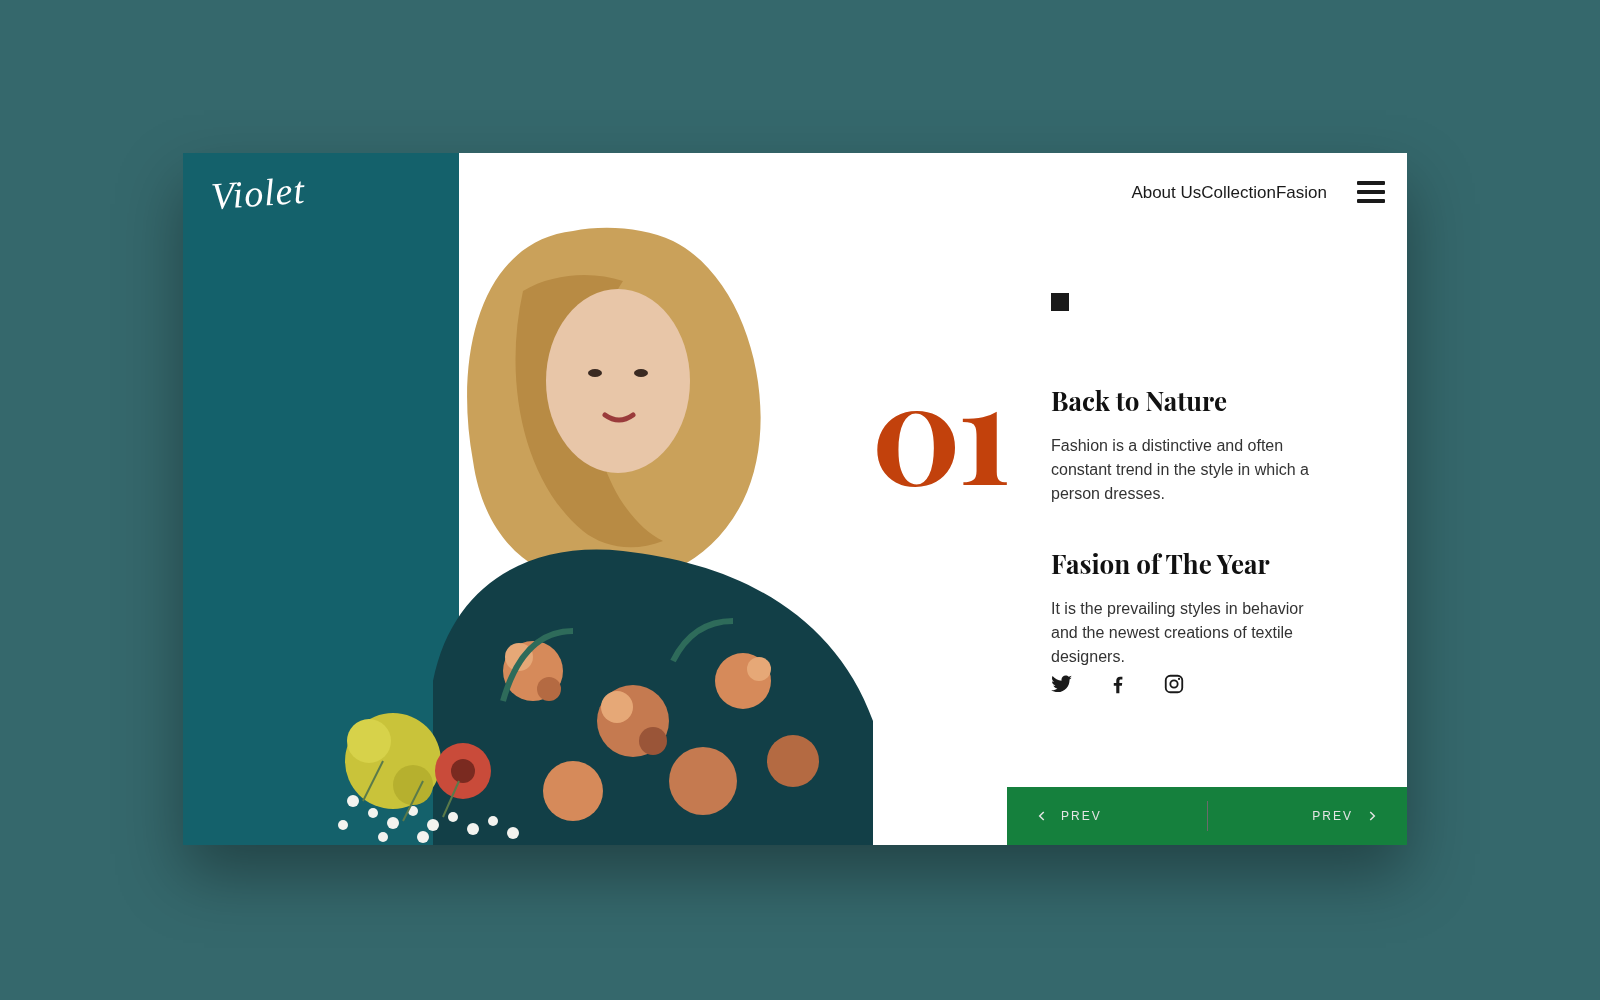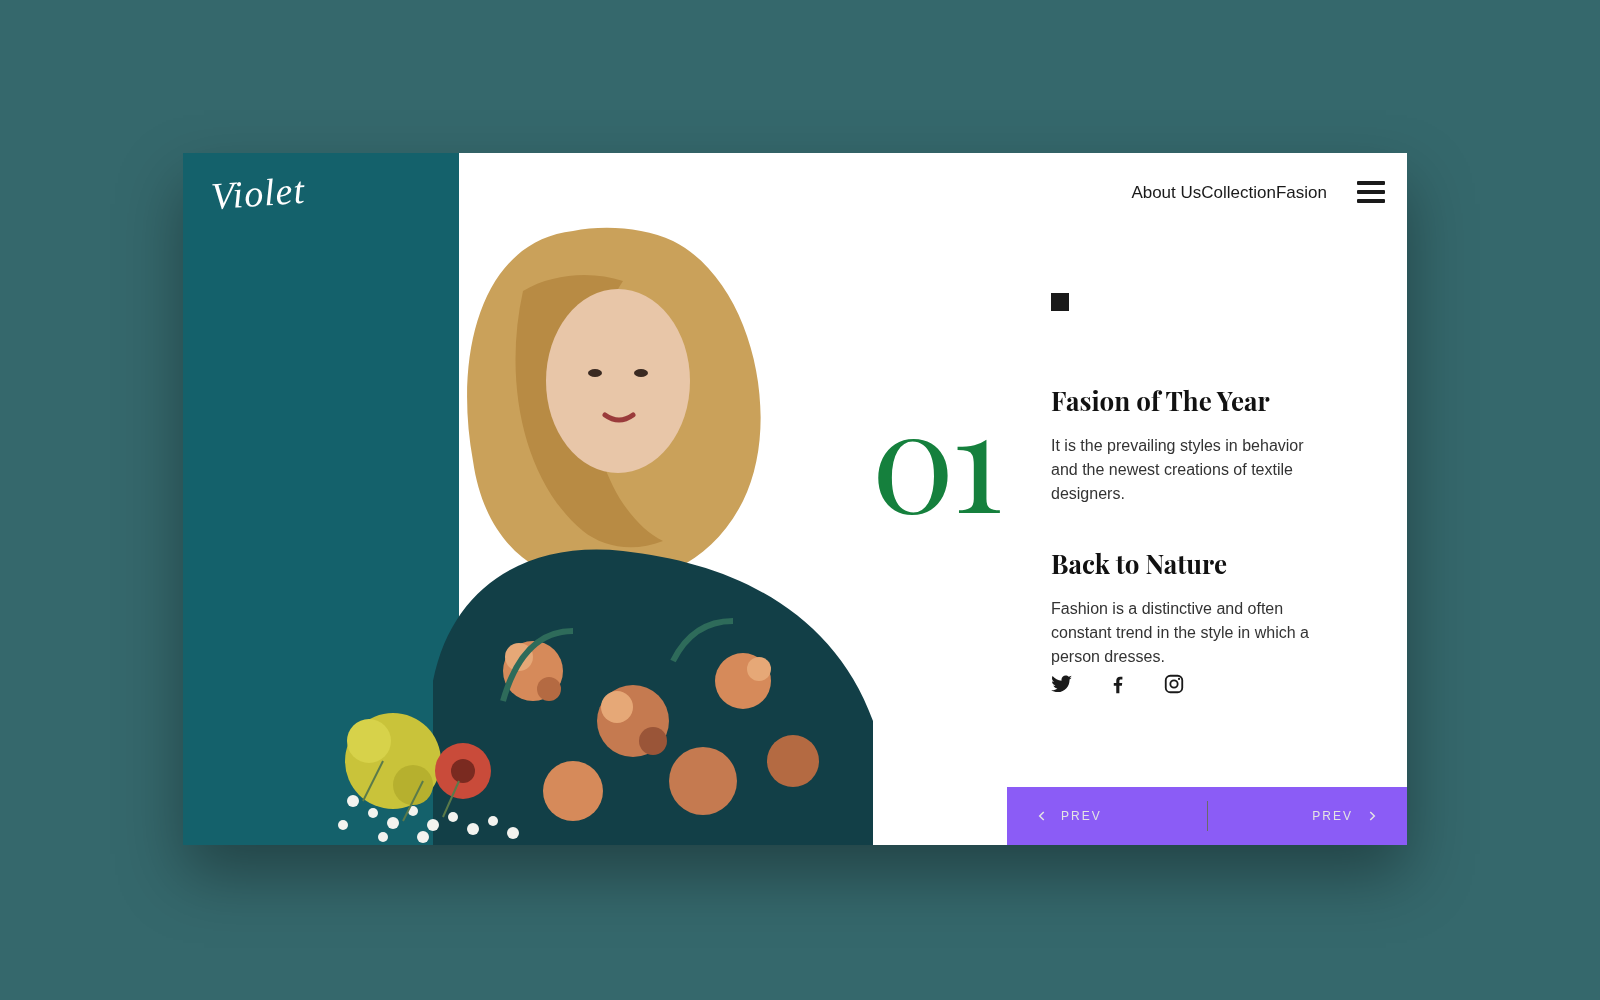--- a/index.html
+++ b/index.html
@@ -86,26 +86,26 @@
   }
   .square-marker {
     width: 18px;
     height: 18px;
     background: #1a1a1a;
     margin-bottom: 72px;
   }
   .big-number {
     position: absolute;
     left: 688px;
-    top: 232px;
+    top: 204px;
     font-family: "Didot", "Bodoni MT", "Playfair Display", Georgia, serif;
-    font-weight: 400;
+    font-weight: 700;
     font-size: 140px;
     line-height: 1;
-    color: #15803d;
+    color: #c2410c;
     letter-spacing: -4px;
   }
   .section h2 {
     font-family: "Didot", "Bodoni MT", "Playfair Display", Georgia, serif;
     font-weight: 700;
     font-size: 26px;
     color: #111;
     margin-bottom: 16px;
   }
   .section p {
@@ -131,21 +131,21 @@
     cursor: pointer;
   }
   .social .icon svg { width: 100%; height: 100%; display:block; }
 
   .footer-bar {
     position: absolute;
     left: 824px;
     right: 0;
     bottom: 0;
     height: 58px;
-    background: #8b5cf6;
+    background: #15803d;
     color: #e4e4e4;
     display: flex;
     align-items: center;
   }
   .footer-bar .prev, .footer-bar .next {
     display: flex;
     align-items: center;
     gap: 12px;
     font-size: 12px;
     letter-spacing: 2px;
@@ -243,27 +243,27 @@
       </g>
     </svg>
   </div>
 
   <div class="big-number">01</div>
 
   <div class="content">
     <div class="square-marker"></div>
 
     <div class="section">
+      <h2>Back to Nature</h2>
+      <p>Fashion is a distinctive and often constant trend in the style in which a person dresses.</p>
+    </div>
+
+    <div class="section">
       <h2>Fasion of The Year</h2>
       <p>It is the prevailing styles in behavior and the newest creations of textile designers.</p>
-    </div>
-
-    <div class="section">
-      <h2>Back to Nature</h2>
-      <p>Fashion is a distinctive and often constant trend in the style in which a person dresses.</p>
     </div>
   </div>
 
   <div class="social">
     <div class="icon">
       <svg viewBox="0 0 24 24" fill="currentColor">
           <path d="M23 4.9c-.8.4-1.7.6-2.6.8.9-.6 1.6-1.5 2-2.6-.9.5-1.9.9-3 1.1C18.5 3.3 17.3 2.8 16 2.8c-2.5 0-4.6 2.1-4.6 4.6 0 .4 0 .7.1 1.1C7.7 8.3 4.1 6.4 1.7 3.4c-.4.7-.6 1.5-.6 2.4 0 1.6.8 3 2.1 3.8-.8 0-1.5-.2-2.1-.6v.1c0 2.2 1.6 4.1 3.7 4.5-.4.1-.8.2-1.2.2-.3 0-.6 0-.9-.1.6 1.8 2.3 3.2 4.3 3.2-1.6 1.2-3.6 2-5.7 2-.4 0-.7 0-1.1-.1 2 1.3 4.4 2 7 2 8.4 0 13-7 13-13v-.6c.9-.6 1.7-1.4 2.3-2.3z"></path>
         </svg>
     </div>
     <div class="icon">

